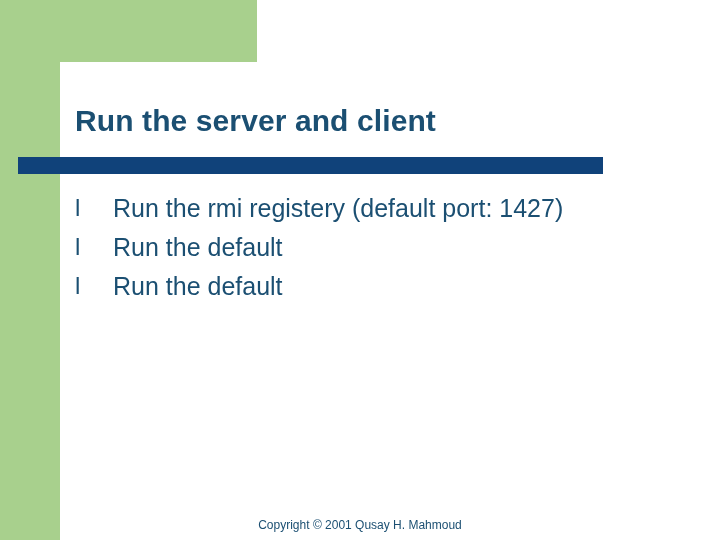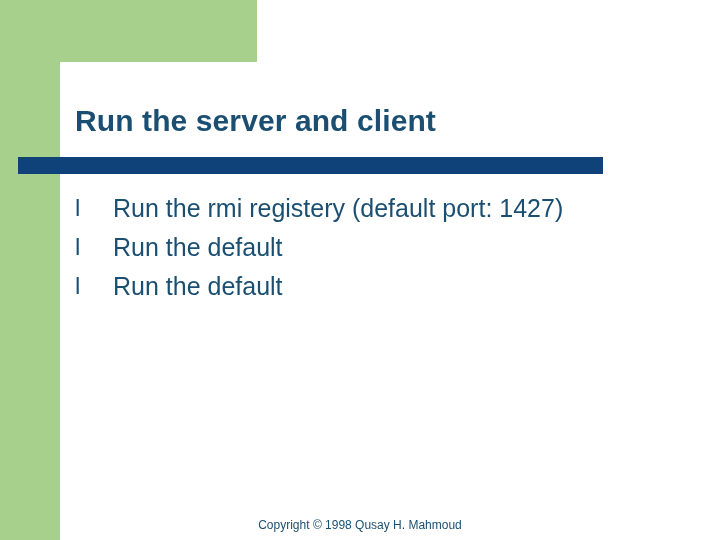--- a/index.html
+++ b/index.html
@@ -117,15 +117,15 @@
     <div class="bullet-row">
       <span class="bullet-marker">l</span>
       <span class="bullet-text">Run the default</span>
     </div>
     <div class="bullet-row">
       <span class="bullet-marker">l</span>
       <span class="bullet-text">Run the default</span>
     </div>
   </div>
 
-  <div class="footer">Copyright © 1998 Qusay H. Mahmoud</div>
+  <div class="footer">Copyright © 2001 Qusay H. Mahmoud</div>
 
 </div>
 
 </body></html>

